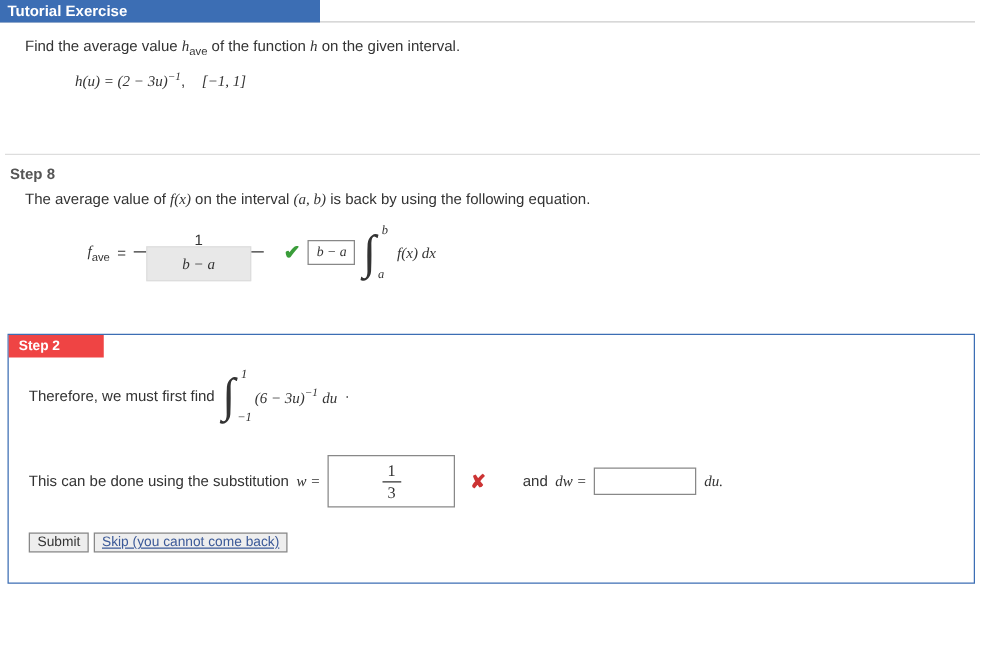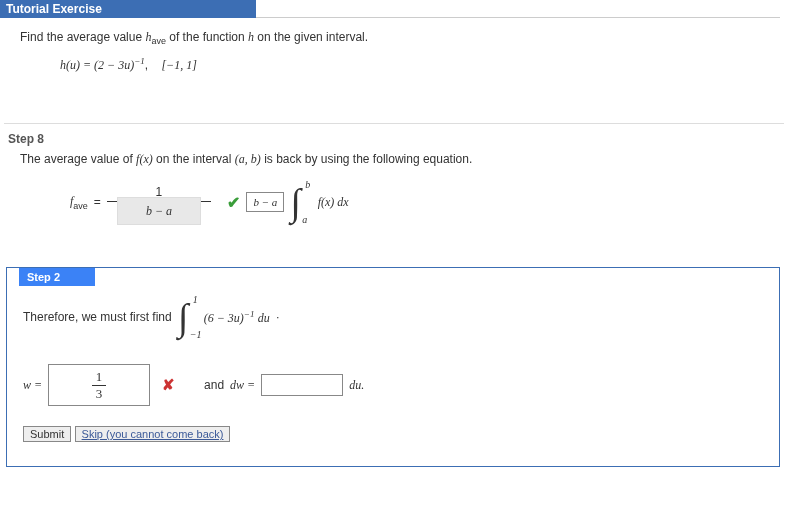--- a/index.html
+++ b/index.html
@@ -108,27 +108,26 @@
     font-size: 10px; font-family: "Times New Roman", serif; font-style: italic;
   }
   .step2-container {
     border: 1px solid #3c6eb4;
     margin: 4px 6px 6px 6px;
     padding-bottom: 14px;
     width: 774px;
     box-sizing: border-box;
   }
   .step2-header {
-    background: #3b82f6;
+    background: #ef4444;
     color: #fff;
     font-size: 11px;
     font-weight: bold;
     padding: 3px 8px;
     width: 60px;
-    margin-left: 12px;
   }
   .step2-body { padding: 10px 16px; }
   .inline-row {
     display: flex;
     align-items: center;
     gap: 6px;
     margin: 26px 0 20px 0;
   }
   .input-box {
     border: 1px solid #888;
@@ -235,20 +234,21 @@
         <span class="int-lower">−1</span>
       </div>
       <span>
         <span class="math-i">(6 − 3u)</span><span class="sup math-i">−1</span>
         <span class="math-i"> du</span>
       </span>
       <span>·</span>
     </div>
 
     <div class="inline-row">
+      <span>This can be done using the substitution  </span>
       <span class="math-i">w =</span>
       <div class="input-box">
         <div class="small-frac">
           <div class="sf-num">1</div>
           <div class="sf-den">3</div>
         </div>
       </div>
       <span class="cross">✘</span>
       &nbsp;&nbsp;&nbsp;&nbsp;
       <span>and  </span>

